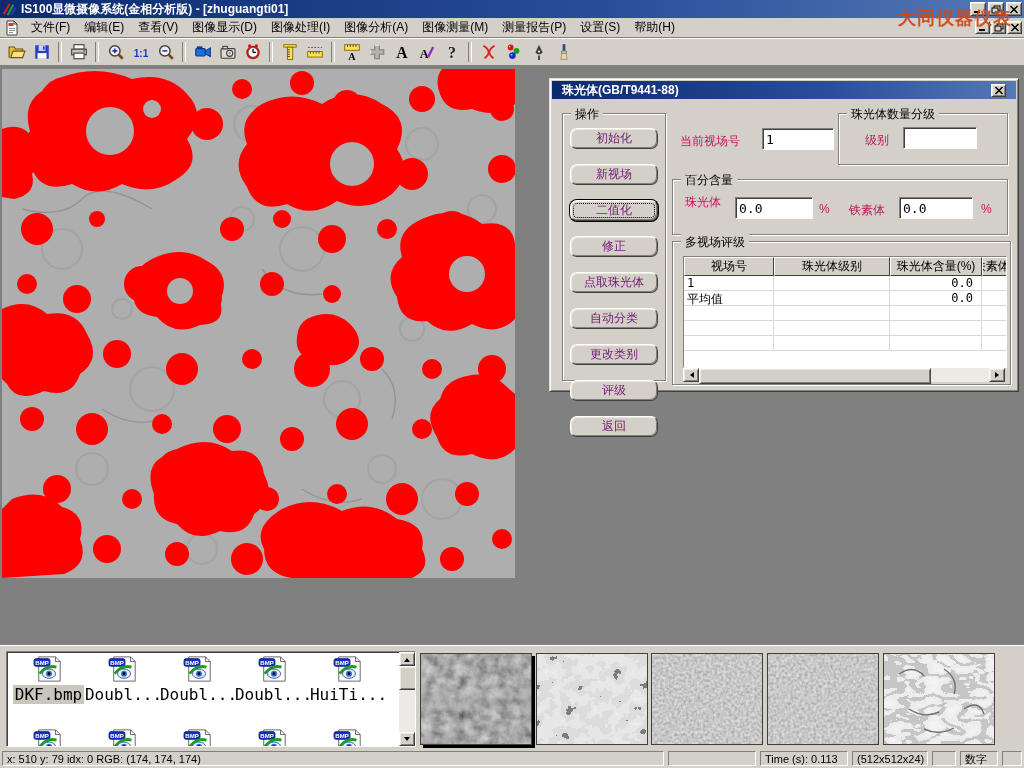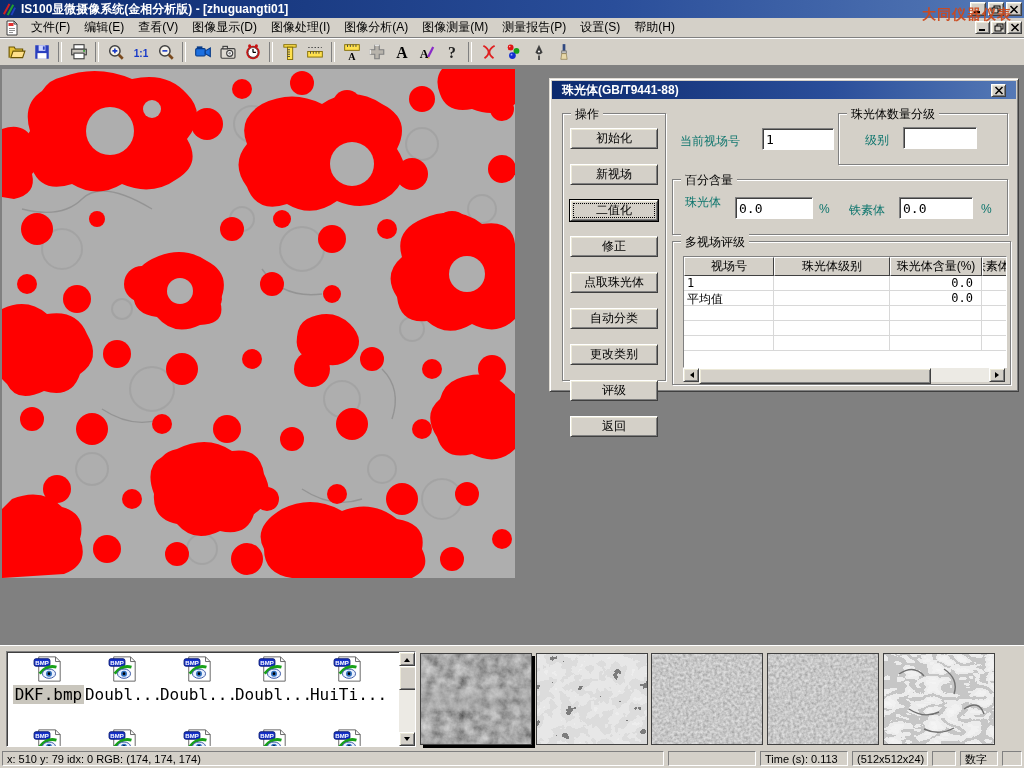--- a/index.html
+++ b/index.html
@@ -21,21 +21,21 @@
   .winbtns{margin-left:auto;display:flex;gap:2px;}
   .wbtn{width:16px;height:14px;display:flex;align-items:center;justify-content:center;padding:0;}
 
   
   .menubar{position:absolute;left:0;top:18px;width:1024px;height:20px;background:#d4d0c8;
     display:flex;align-items:center;border-bottom:1px solid #808080;box-sizing:border-box;}
   .menu-item{font-size:12px;color:#000;padding:2px 7px;white-space:nowrap;}
   .mdibtns{margin-left:auto;display:flex;gap:1px;margin-right:2px;}
   .mdibtn{width:15px;height:13px;display:flex;align-items:center;justify-content:center;padding:0;}
   .watermark{position:absolute;right:12px;top:6px;z-index:60;color:#cc4a1e;
-    font-size:14px;font-weight:bold;letter-spacing:1px;opacity:.95;pointer-events:none;}
+    font-size:18px;font-weight:bold;letter-spacing:1px;opacity:.95;pointer-events:none;}
 
   
   .toolbar{position:absolute;left:0;top:38px;width:1024px;height:28px;background:#d4d0c8;
     border-top:1px solid #fff;border-bottom:1px solid #808080;box-sizing:border-box;
     display:flex;align-items:center;padding-left:4px;}
   .tb{width:25px;height:24px;background:transparent;border:none;display:flex;
     align-items:center;justify-content:center;padding:0;}
   .tb svg{width:18px;height:18px;}
   .tsep{width:2px;height:20px;margin:0 4px;border-left:1px solid #808080;border-right:1px solid #fff;}
 
@@ -50,26 +50,26 @@
   .dlg-title{height:18px;margin:2px;display:flex;align-items:center;padding:0 10px;
     background:linear-gradient(90deg,#0c2a6e 0%,#2a4e9a 60%,#5579b6 100%);}
   .dlg-title .dtext{color:#fff;font-weight:bold;font-size:12px;}
   .dlg-close{margin-left:auto;width:15px;height:13px;display:flex;align-items:center;justify-content:center;padding:0;}
   .grp{position:absolute;border:1px solid #808080;
     box-shadow:inset 1px 1px 0 #fff, 1px 1px 0 #fff;}
   .grp>.glabel{position:absolute;top:-8px;left:8px;background:#d4d0c8;padding:0 4px;
     font-size:12px;color:#000;white-space:nowrap;}
   .ops{left:12px;top:34px;width:104px;height:268px;display:flex;flex-direction:column;
     align-items:center;padding-top:14px;box-sizing:border-box;gap:15px;}
-  .op-btn{width:88px;height:25px;font-size:12px;color:#000000;display:flex;
+  .op-btn{width:88px;height:25px;font-size:12px;color:#701a75;display:flex;
     align-items:center;justify-content:center;white-space:nowrap;
-    font-family:"Liberation Sans","DejaVu Sans",sans-serif;}
+    font-family:"Liberation Sans","DejaVu Sans",sans-serif;border-radius:7px;}
   .op-btn.focused{box-shadow:inset 1px 1px 0 #ece9d8, inset -1px -1px 0 #808080, 0 0 0 1px #000;
     outline:1px dotted #000;outline-offset:-4px;}
-  .dlabel{position:absolute;font-size:12px;color:#0f766e;white-space:nowrap;}
+  .dlabel{position:absolute;font-size:12px;color:#be185d;white-space:nowrap;}
   .dinput{position:absolute;height:18px;}
 
   
   .mtable{position:absolute;left:10px;top:14px;width:322px;height:110px;overflow:hidden;
     background:#fff;border:1px solid;border-color:#808080 #fff #fff #808080;}
   .trow{display:flex;width:360px;}
   .th{background:#d4d0c8;border:1px solid;border-color:#fff #404040 #404040 #fff;
     box-sizing:border-box;height:19px;font-size:12px;display:flex;align-items:center;
     justify-content:center;white-space:nowrap;overflow:hidden;}
   .td{box-sizing:border-box;height:15px;font-size:12px;border-right:1px solid #d8d8d8;

